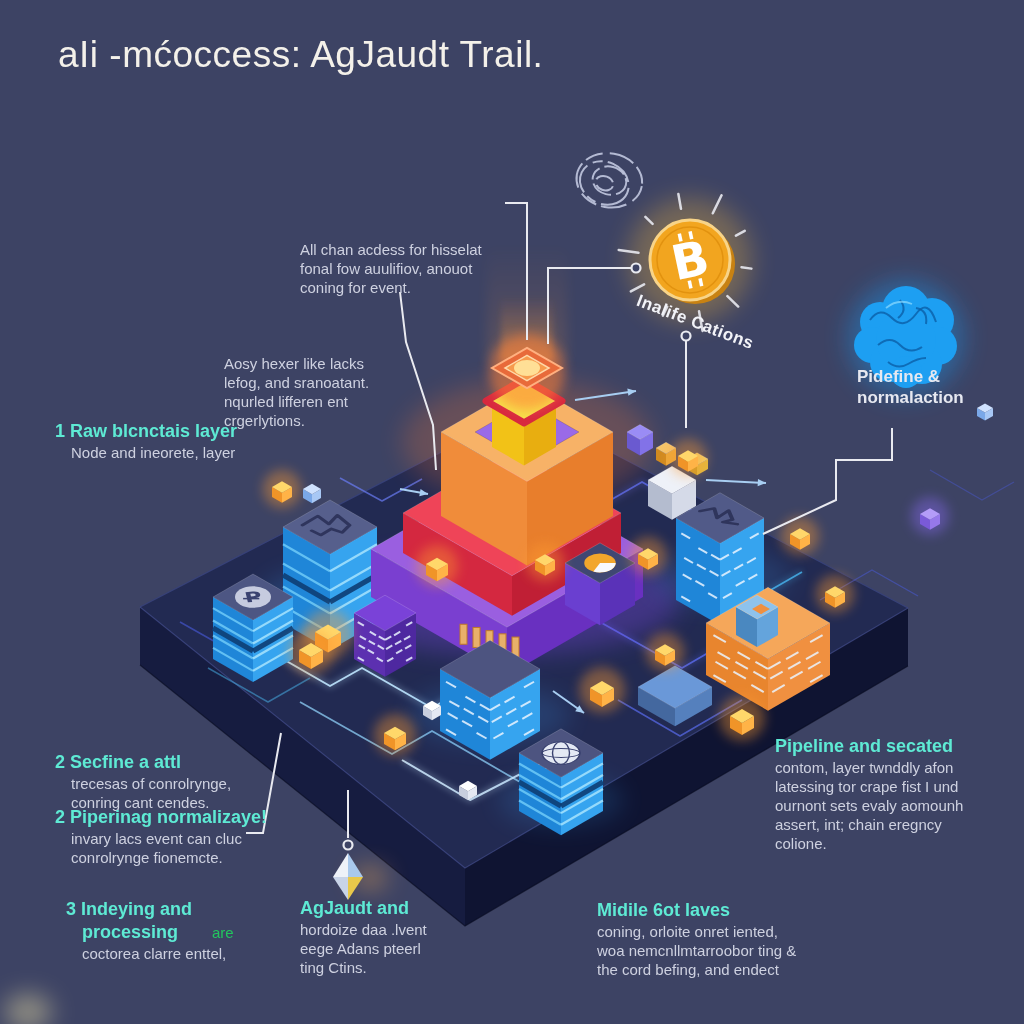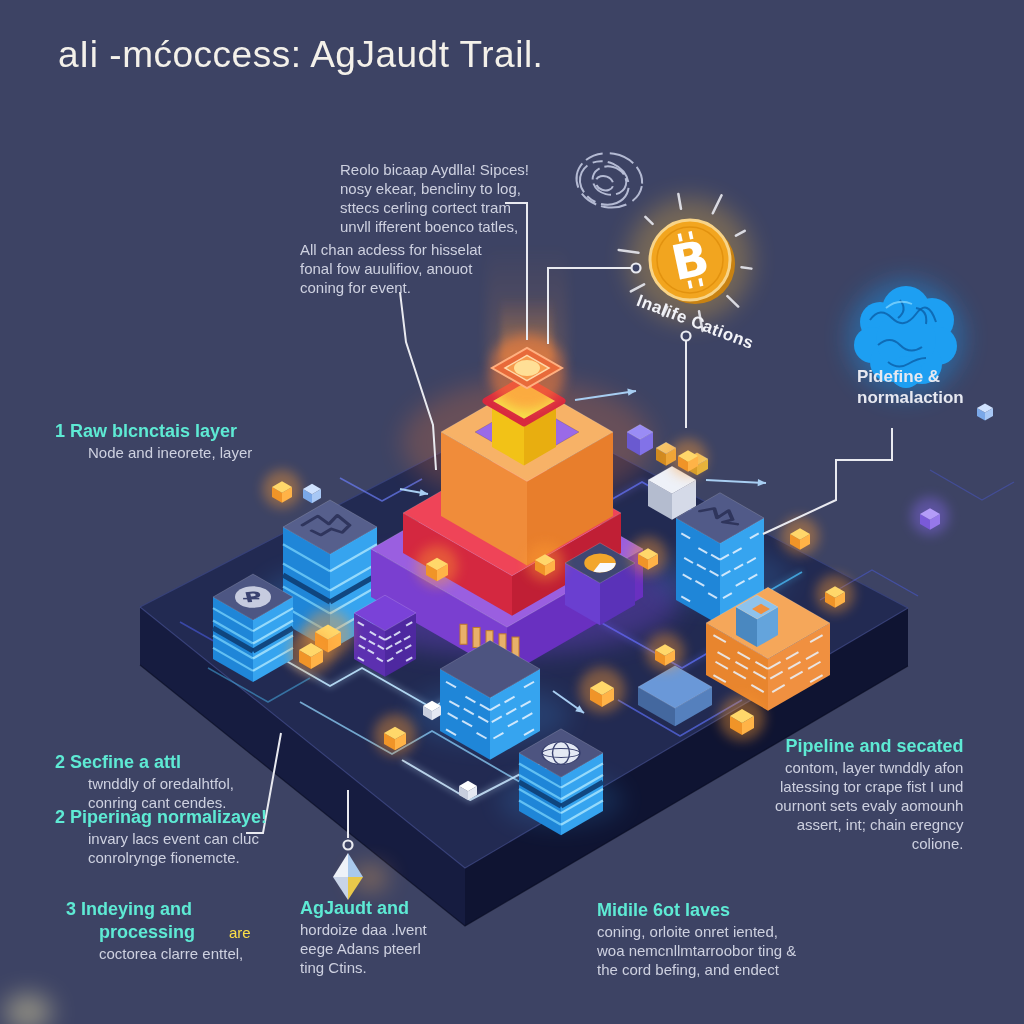--- a/index.html
+++ b/index.html
@@ -4,22 +4,22 @@
 <style>
   html,body{margin:0;padding:0;background:#3d4364;}
   #stage{position:relative;width:1024px;height:1024px;background:#3d4364;overflow:hidden;
          font-family:"Liberation Sans",sans-serif;}
   #scene{position:absolute;left:0;top:0;}
   #page-title{position:absolute;left:58px;top:34px;font-size:37px;font-weight:400;
               color:#f4f1ea;letter-spacing:.5px;white-space:nowrap;}
   .ann{position:absolute;color:#ced1e0;font-size:15px;line-height:19px;}
   .ann .ln{white-space:nowrap;}
   .b{color:#5eead4;font-weight:700;font-size:18px;line-height:23px;white-space:nowrap;}
-  .sub{margin-left:33px;}
-  .aside{margin-left:34px;font-weight:400;color:#fde047;font-size:15px;}
+  .sub{margin-left:16px;}
+  .aside{margin-left:34px;font-weight:400;color:#22c55e;font-size:15px;}
   #btc-caption{position:absolute;left:641px;top:291px;font-weight:700;font-size:17px;
                color:#f2f3f8;transform:rotate(21deg);transform-origin:0 0;
                white-space:nowrap;letter-spacing:.5px;}
   #brain-caption{position:absolute;left:857px;top:366px;font-weight:700;font-size:17px;
                  line-height:21px;color:#e6e8f0;}
 </style>
 </head>
 <body>
 
 <div id="stage">
@@ -458,49 +458,49 @@
         <polyline points="400,292 406,342 433,425 436,470" fill="none" stroke="#e9eaf0" stroke-width="2" stroke-linejoin="miter"></polyline>
         <polyline points="892,428 892,460 836,460 836,500 763,534" fill="none" stroke="#e9eaf0" stroke-width="2" stroke-linejoin="miter"></polyline>
         <polyline points="246,833 263,833 281,733" fill="none" stroke="#e9eaf0" stroke-width="2" stroke-linejoin="miter"></polyline>
         <polyline points="348,790 348,838" fill="none" stroke="#e9eaf0" stroke-width="2" stroke-linejoin="miter"></polyline>
         <circle cx="348" cy="845" r="4.5" fill="#3d4364" stroke="#e9eaf0" stroke-width="2.2"></circle>
       </g>
     </svg>
 
   <div id="page-title">aIi -mćoccess: AgJaudt Trail.</div>
 
-  <div class="ann" style="left:340px;top:160px;">
-    <div class="ln">Reolo bicaap Aydlla! Sipces!</div>
-    <div class="ln">nosy ekear, bencliny to log,</div>
-    <div class="ln">sttecs cerling cortect tram</div>
-    <div class="ln">unvll ifferent boenco tatles,</div>
-  </div>
 
   <div class="ann" style="left:300px;top:240px;">
     <div class="ln">All chan acdess for hisselat</div>
     <div class="ln">fonal fow auulifiov, anouot</div>
     <div class="ln">coning for event.</div>
   </div>
 
+  <div class="ann" style="left:224px;top:354px;">
+    <div class="ln">Aosy hexer like lacks</div>
+    <div class="ln">lefog, and sranoatant.</div>
+    <div class="ln">nqurled lifferen ent</div>
+    <div class="ln">crgerlytions.</div>
+  </div>
 
   <div class="ann" style="left:55px;top:420px;">
     <div class="b"><span>1</span> <span>Raw blcnctais layer</span></div>
     <div class="ln sub">Node and ineorete, layer</div>
   </div>
 
   <div id="btc-caption">Inalife Cations</div>
 
   <div id="brain-caption">
     <div class="ln">Pidefine &amp;</div>
     <div class="ln">normalaction</div>
   </div>
 
   <div class="ann" style="left:55px;top:751px;">
     <div class="b"><span>2</span> <span>Secfine a attl</span></div>
-    <div class="ln sub">twnddly of oredalhtfol,</div>
+    <div class="ln sub">trecesas of conrolrynge,</div>
     <div class="ln sub">conring cant cendes.</div>
   </div>
 
   <div class="ann" style="left:55px;top:806px;">
     <div class="b"><span>2</span> <span>Piperinag normalizaye!</span></div>
     <div class="ln sub">invary lacs event can cluc</div>
     <div class="ln sub">conrolrynge fionemcte.</div>
   </div>
 
   <div class="ann" style="left:66px;top:898px;">
@@ -516,21 +516,21 @@
     <div class="ln">ting Ctins.</div>
   </div>
 
   <div class="ann" style="left:597px;top:899px;">
     <div class="b">Midile 6ot laves</div>
     <div class="ln">coning, orloite onret iented,</div>
     <div class="ln">woa nemcnllmtarroobor ting &amp;</div>
     <div class="ln">the cord befing, and endect</div>
   </div>
 
-  <div class="ann" style="left:775px;top:735px;text-align:right;">
+  <div class="ann" style="left:775px;top:735px;">
     <div class="b">Pipeline and secated</div>
     <div class="ln">contom, layer twnddly afon</div>
     <div class="ln">latessing tor crape fist I und</div>
     <div class="ln">ournont sets evaly aomounh</div>
     <div class="ln">assert, int; chain eregncy</div>
     <div class="ln">colione.</div>
   </div>
 </div>
 
 </body></html>

